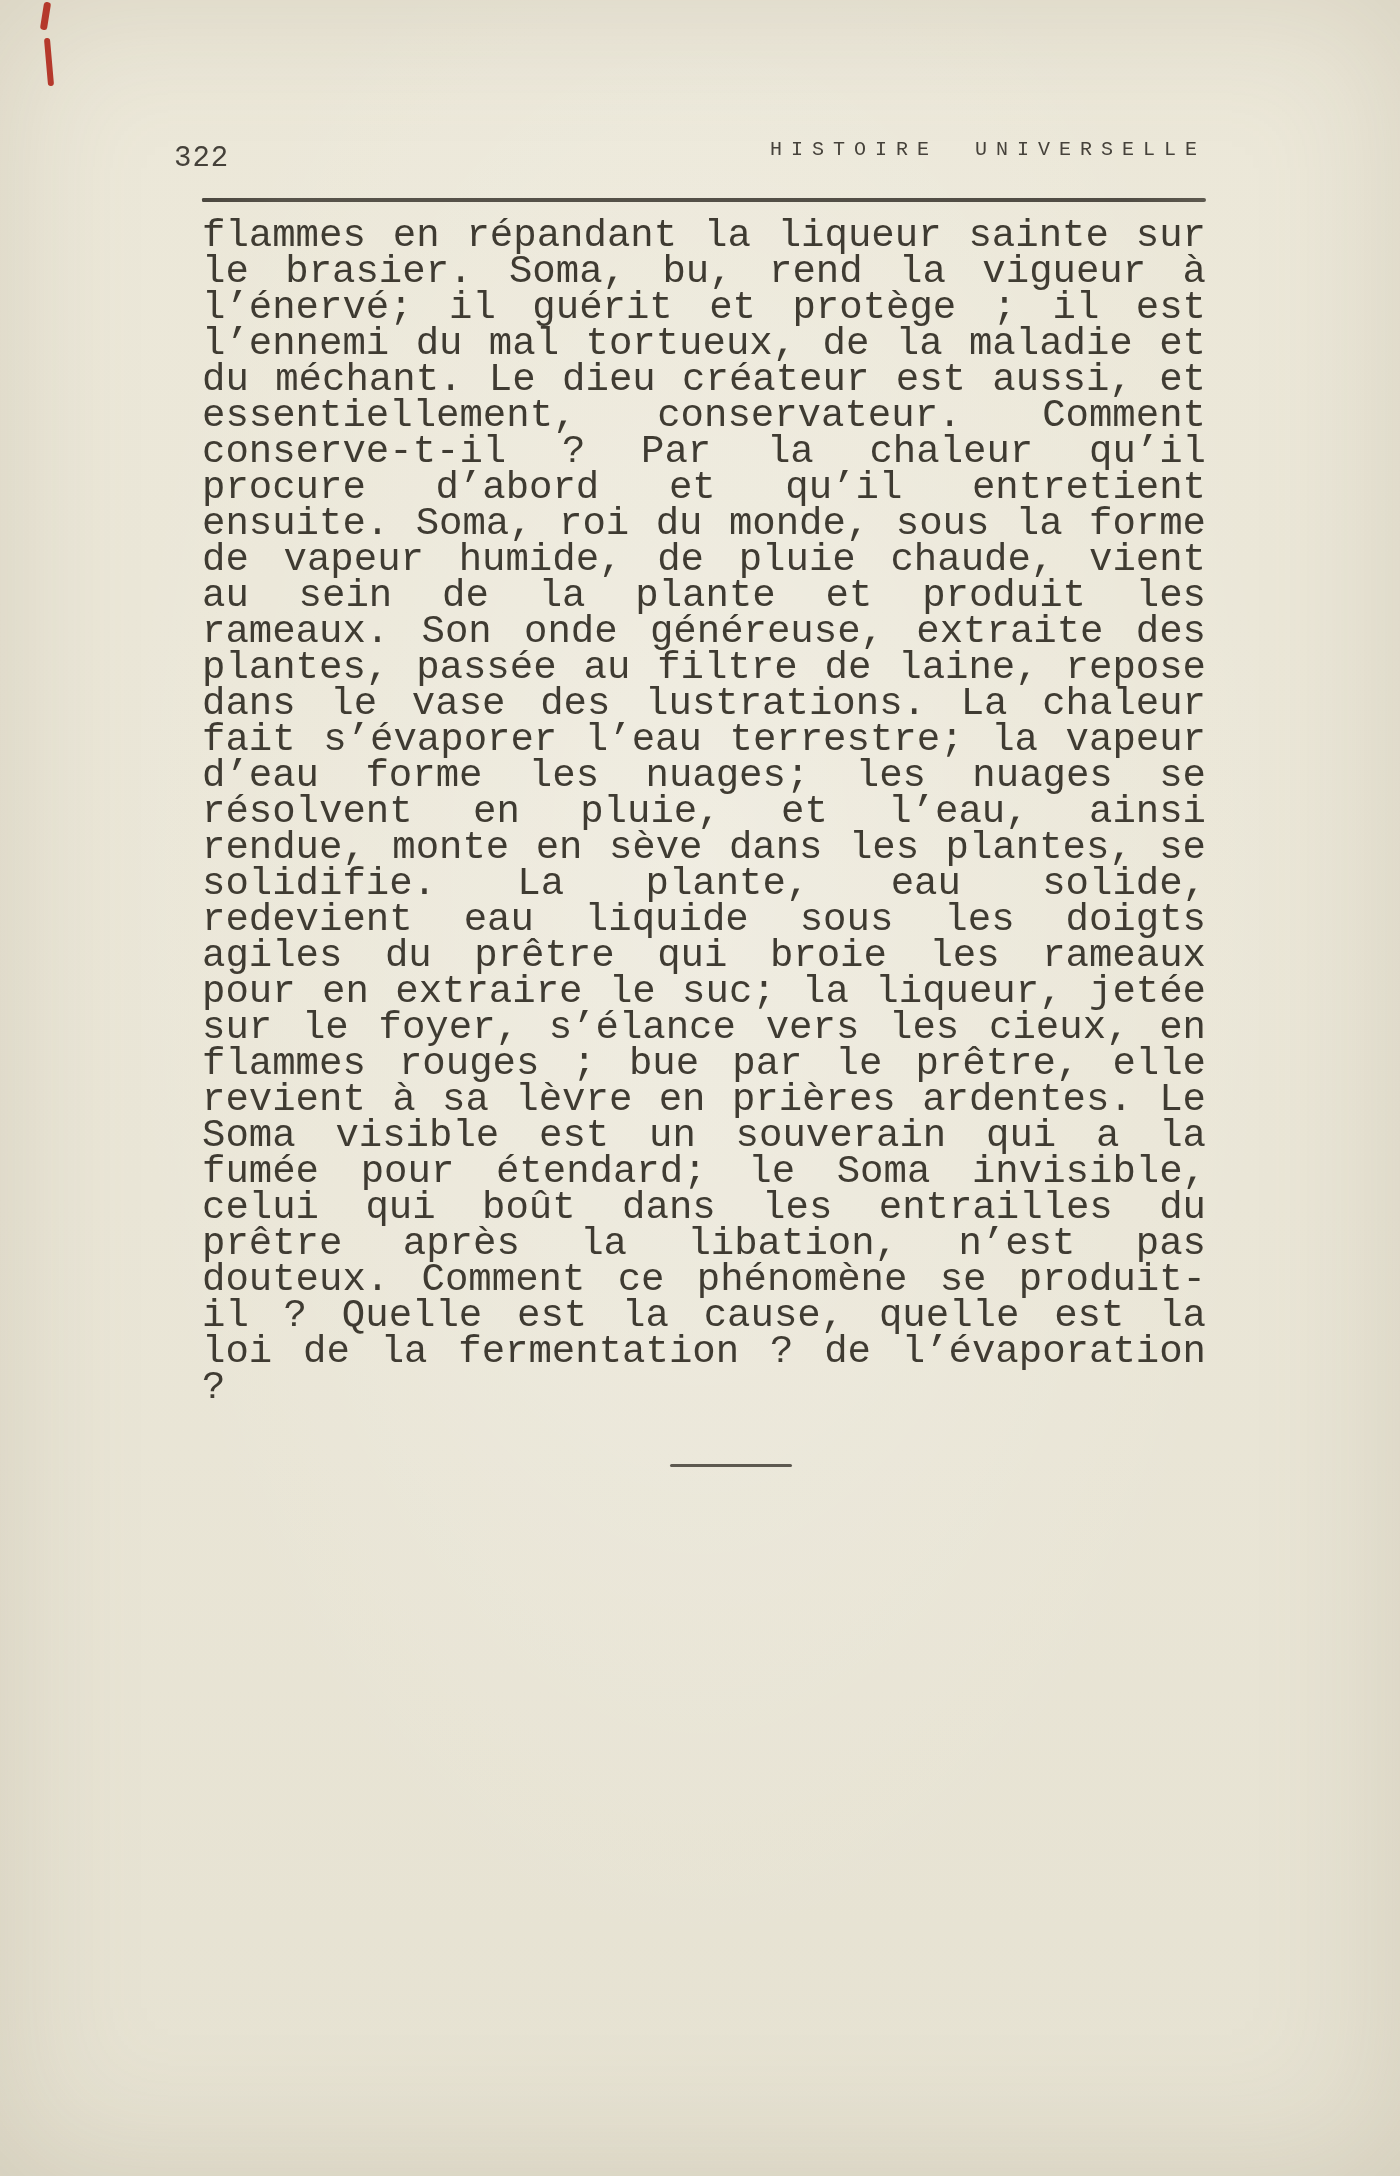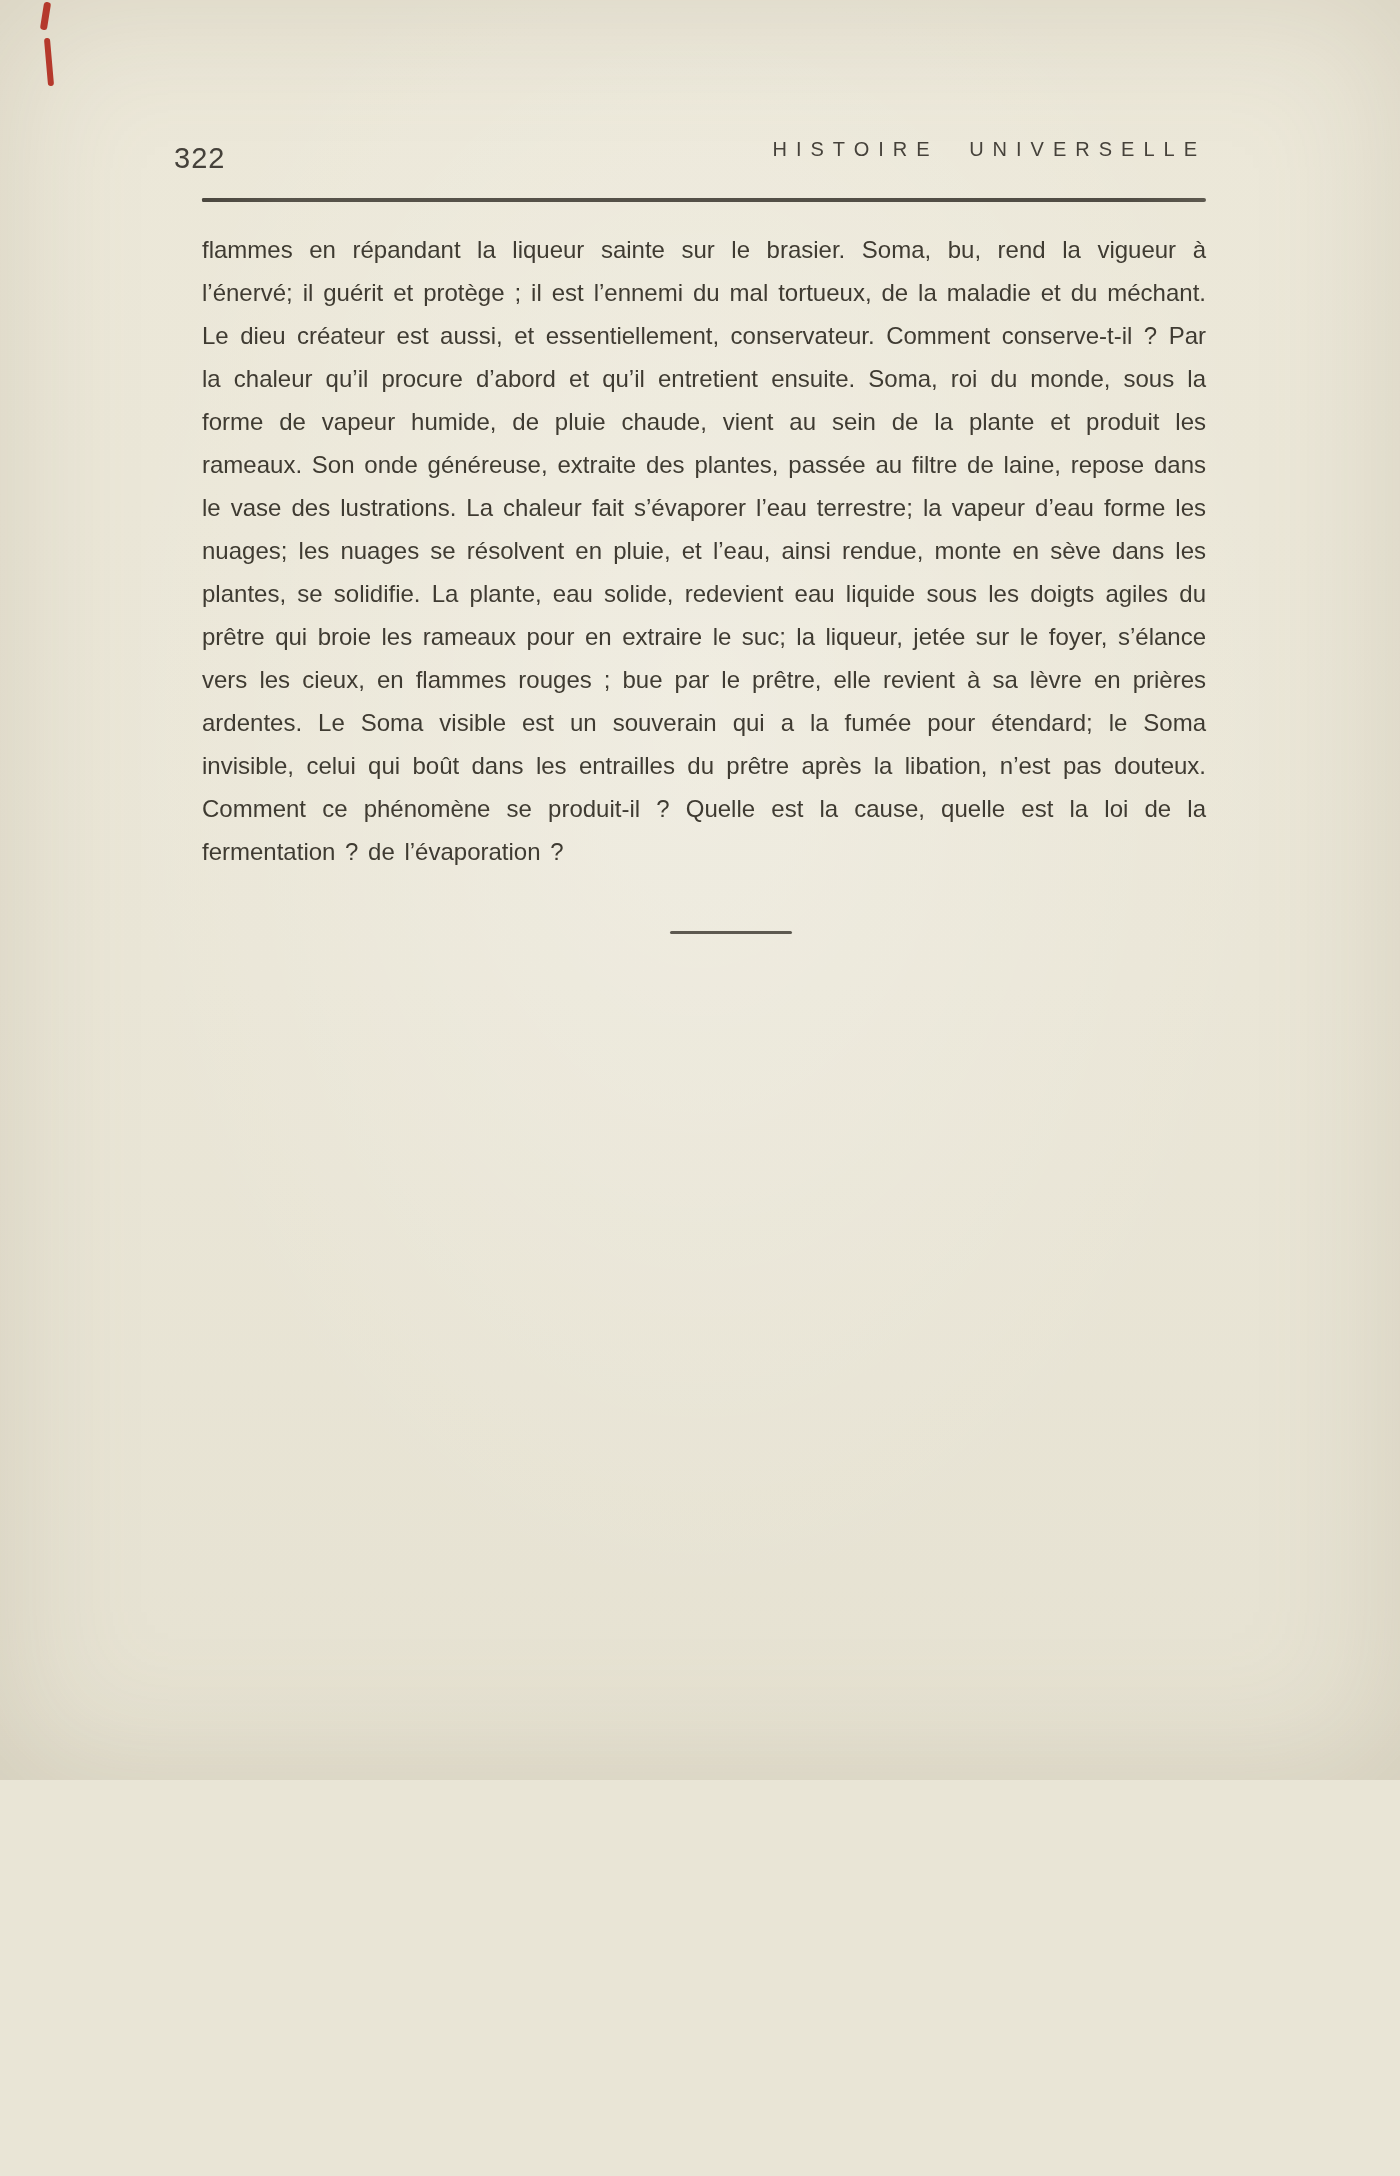--- a/index.html
+++ b/index.html
@@ -3,28 +3,28 @@
 <meta charset="utf-8">
 <style>
   html, body {
     margin: 0;
     padding: 0;
     background: #e9e5d6;
   }
   .page {
     position: relative;
     width: 1400px;
-    height: 1780px;
+    height: 2176px;
     margin: 0 auto;
     background:
       radial-gradient(ellipse at 50% 40%, rgba(255,255,255,0.25) 0%, rgba(255,255,255,0) 60%),
       linear-gradient(180deg, #ece8d9 0%, #eae6d7 55%, #e6e2d2 100%);
     box-shadow: inset 0 0 140px rgba(140, 128, 100, 0.22);
     overflow: hidden;
-    font-family: Liberation Sans, sans-serif;
+    font-family: Liberation Mono, monospace;
     color: #403c33;
   }
 
   
   .scan-marks { position: absolute; left: 36px; top: 0; width: 40px; height: 100px; }
   .scan-marks .stroke1 {
     position: absolute; left: 6px; top: 2px; width: 7px; height: 28px;
     background: currentColor; transform: rotate(9deg); border-radius: 3px;
   }
   .scan-marks .stroke2 {
@@ -60,23 +60,23 @@
     color: #46423b;
   }
   .header-rule {
     height: 4px;
     margin-top: 10px;
     background: linear-gradient(90deg, #4b473f 0%, #57534a 8%, #504c44 92%, #5d594f 100%);
     border-radius: 2px 3px 3px 2px;
   }
 
   .body-text {
-    margin-top: 26px;
-    font-size: 24px;
-    line-height: 43px;
+    margin-top: 16px;
+    font-size: 39px;
+    line-height: 36px;
     text-align: justify;
     text-justify: inter-word;
     color: #3f3b32;
   }
   .body-text p {
     margin: 0;
     word-spacing: 3px;
   }
   .body-text p.indented {
     text-indent: 48px;

